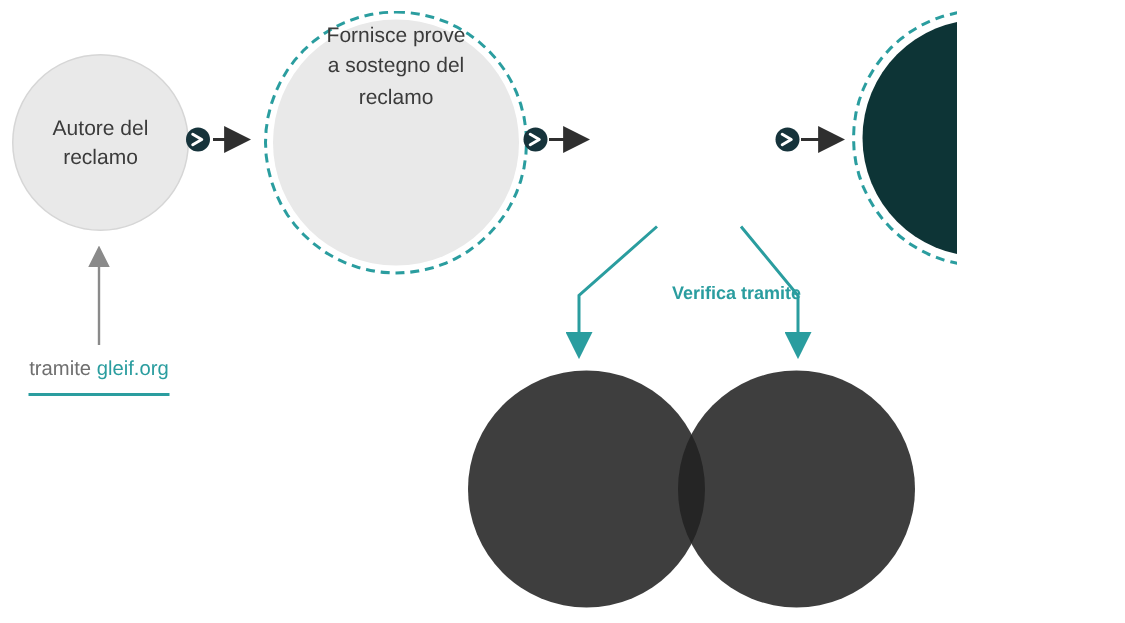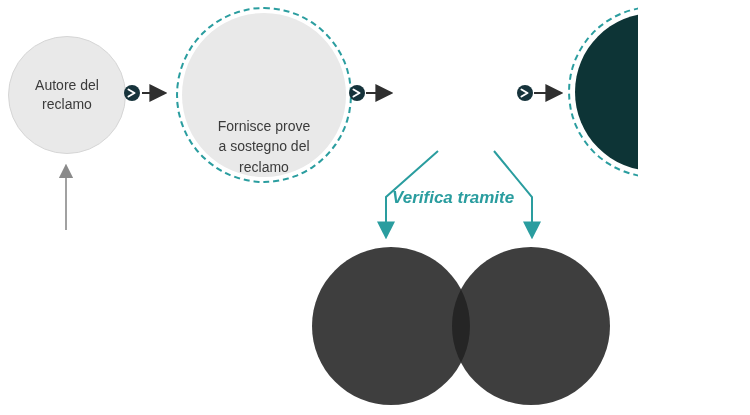--- a/index.html
+++ b/index.html
@@ -14,21 +14,21 @@
   
   .c1 { left:8px; top:36px; width:116px; height:116px;
         background:var(--light_gray); border:1px solid #d6d6d6; z-index:1; }
   .c1 .lbl { width:82px; font-size:14px; line-height:1.35; color:var(--text_dark); }
 
   
   .c2-outer { left:176px; top:7px; width:172px; height:172px;
               border:2px dashed var(--teal); z-index:1; }
   .c2-inner { position:absolute; inset:4px; border-radius:50%;
               background:var(--light_gray);
-              display:flex; align-items:flex-end; justify-content:center; text-align:center; }
+              display:flex; align-items:flex-start; justify-content:center; text-align:center; }
   .c2-inner .lbl { width:96px; font-size:14px; line-height:1.45; color:var(--text_dark); }
 
   
   .c3 { left:401px; top:28px; width:130px; height:130px;
         background:var(--teal); z-index:1; }
   .c3 .lbl { color:#ffffff; font-weight:bold; font-size:15px; line-height:1.4; }
 
   
   .c4-outer { left:568px; top:6px; width:168px; height:168px;
               border:2px dashed var(--teal); z-index:1; }
@@ -44,22 +44,22 @@
   
   .annotation { position:absolute; left:2px; top:236px; width:128px;
                 text-align:center; font-size:13.5px; line-height:1.55;
                 color:var(--text_gray); z-index:3; }
   .annotation .line3 { display:inline-block; padding-bottom:5px;
                        border-bottom:2px solid var(--teal); }
   .annotation a.link { color:var(--teal); text-decoration:none; cursor:pointer; }
 
   
   .verify { position:absolute; left:392px; top:188px; width:142px;
-            text-align:left; color:var(--teal); font-weight:bold;
-            font-size:17px; z-index:3;font-style:italic; }
+            text-align:right; color:var(--teal); font-weight:bold;
+            font-size:12px; z-index:3; }
 
   
   svg.overlay { position:absolute; left:0; top:0; z-index:2; pointer-events:none; }
   .stroke-dark { stroke:var(--arrow_dark); stroke-width:2; fill:none; }
   .stroke-teal { stroke:var(--teal); stroke-width:2; fill:none; }
   .stroke-gray { stroke:var(--arrow_gray); stroke-width:1.6; fill:none; }
   .fill-dark  { fill:var(--arrow_dark); }
   .fill-teal  { fill:var(--teal); }
   .fill-gray  { fill:var(--arrow_gray); }
   .dot        { fill:var(--dot_dark); }
@@ -83,20 +83,21 @@
 
 
   <div class="circle c4-outer">
     <div class="c4-inner"></div>
   </div>
 
   <div class="venn venn-left"></div>
   <div class="venn venn-right"></div>
 
   <div class="annotation">
+    <div class="line3"><span>tramite </span><a class="link">gleif.org</a></div>
   </div>
 
   <div class="verify">Verifica tramite</div>
 
   <svg class="overlay" width="750" height="415" viewBox="0 0 750 415">
     <defs>
       <marker id="m-dark" viewBox="0 0 10 10" refX="7" refY="5" markerWidth="9" markerHeight="9" orient="auto">
         <path class="fill-dark" d="M0,0 L10,5 L0,10 Z"></path>
       </marker>
       <marker id="m-teal" viewBox="0 0 10 10" refX="7" refY="5" markerWidth="9" markerHeight="9" orient="auto">

